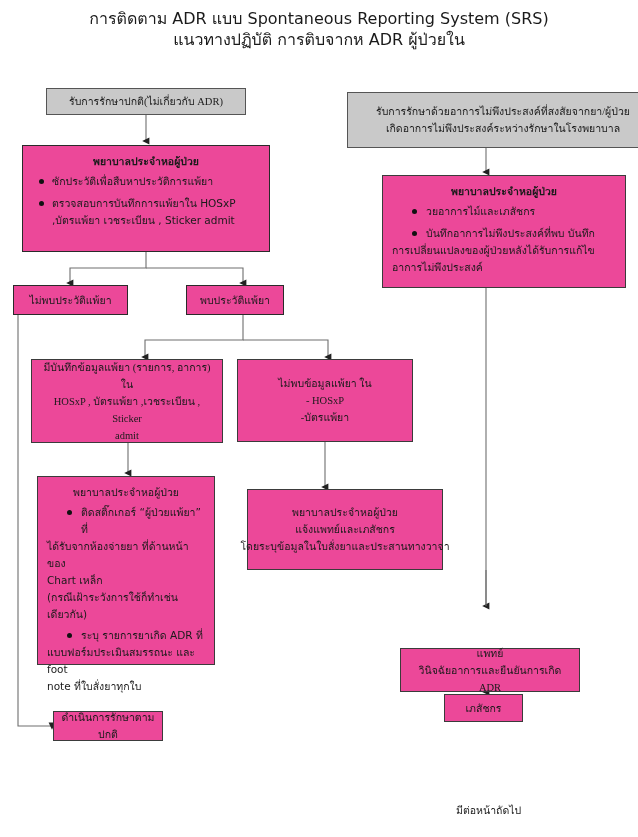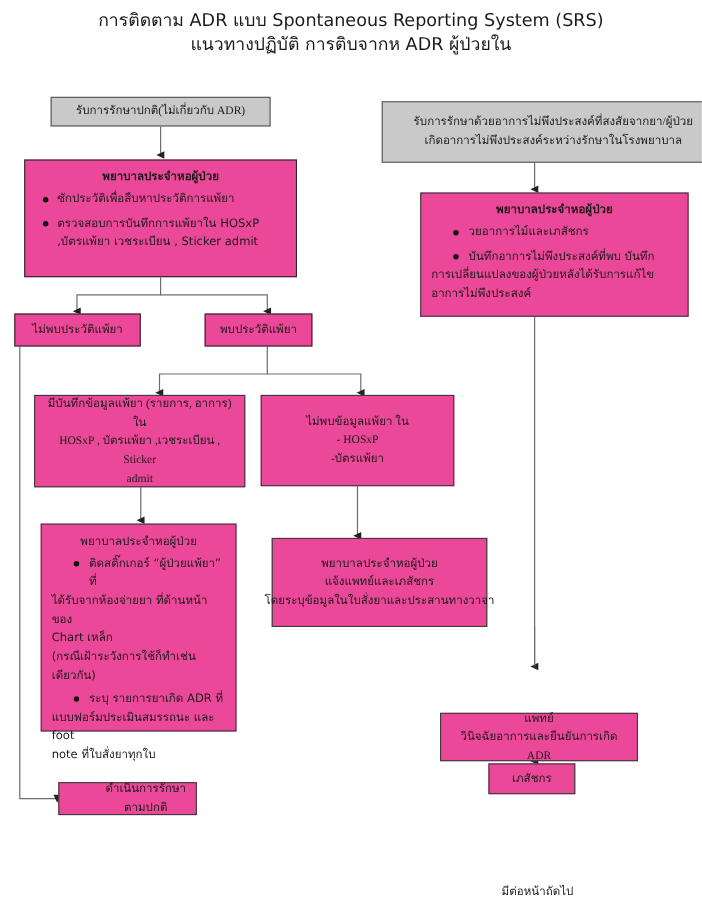--- a/index.html
+++ b/index.html
@@ -142,21 +142,21 @@
     <span class="free-line">ได้รับจากห้องจ่ายยา  ที่ด้านหน้าของ</span>
     <span class="free-line">Chart เหล็ก</span>
     <span class="free-line">(กรณีเฝ้าระวังการใช้ก็ทำเช่นเดียวกัน)</span>
     <ul class="bullets indent" style="margin-top:4px;">
       <li>ระบุ รายการยาเกิด  ADR ที่</li>
     </ul>
     <span class="free-line">แบบฟอร์มประเมินสมรรถนะ และ foot</span>
     <span class="free-line">note ที่ใบสั่งยาทุกใบ</span>
   </div>
 
-  <div class="node n-center" style="left:53px; top:711px; width:126px; height:30px;padding-left:39px;">
+  <div class="node n-center" style="left:53px; top:711px; width:110px; height:30px;">
     <span>ดำเนินการรักษาตามปกติ</span>
   </div>
 
   <div class="node shaded n-center" style="left:347px; top:92px; width:312px; height:56px;">
     <span class="free-line ctr">รับการรักษาด้วยอาการไม่พึงประสงค์ที่สงสัยจากยา/ผู้ป่วย</span>
     <span class="free-line ctr">เกิดอาการไม่พึงประสงค์ระหว่างรักษาในโรงพยาบาล</span>
   </div>
 
   <div class="node n-pad" style="left:382px; top:175px; width:244px; height:113px;">
     <span class="hdr">พยาบาลประจำหอผู้ป่วย</span>

